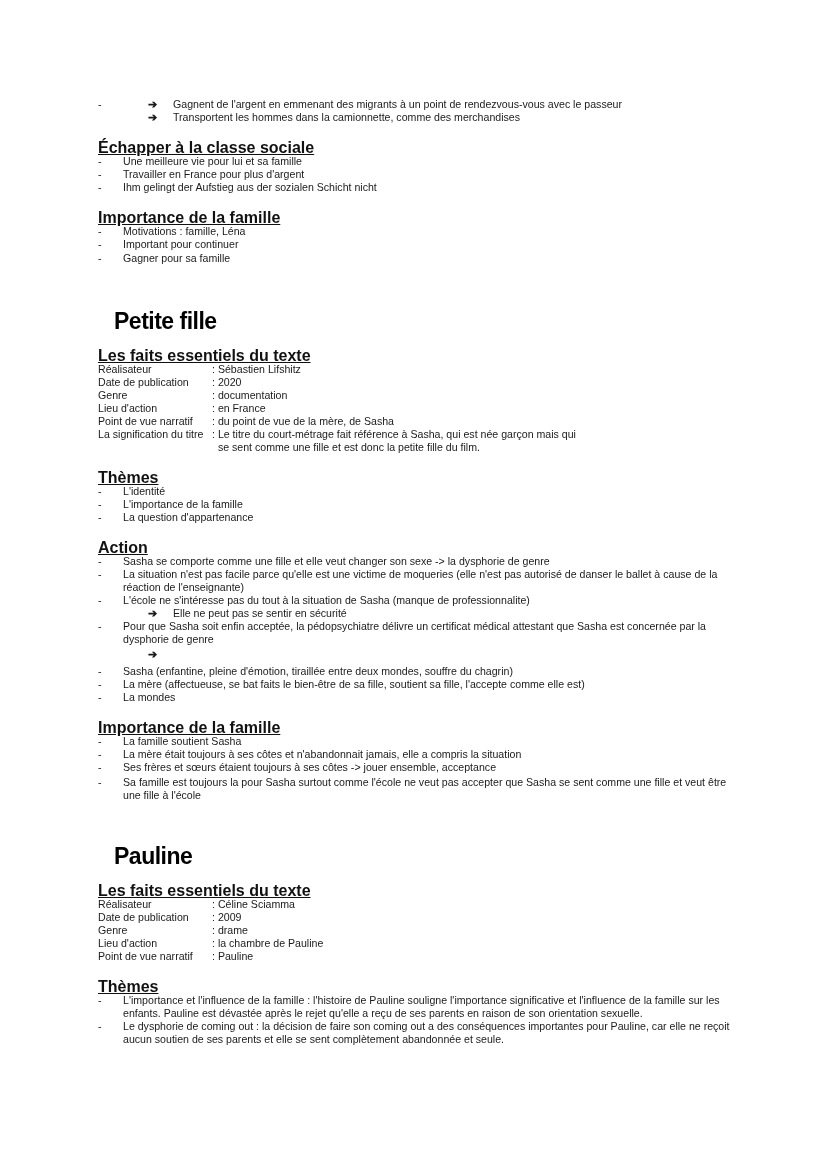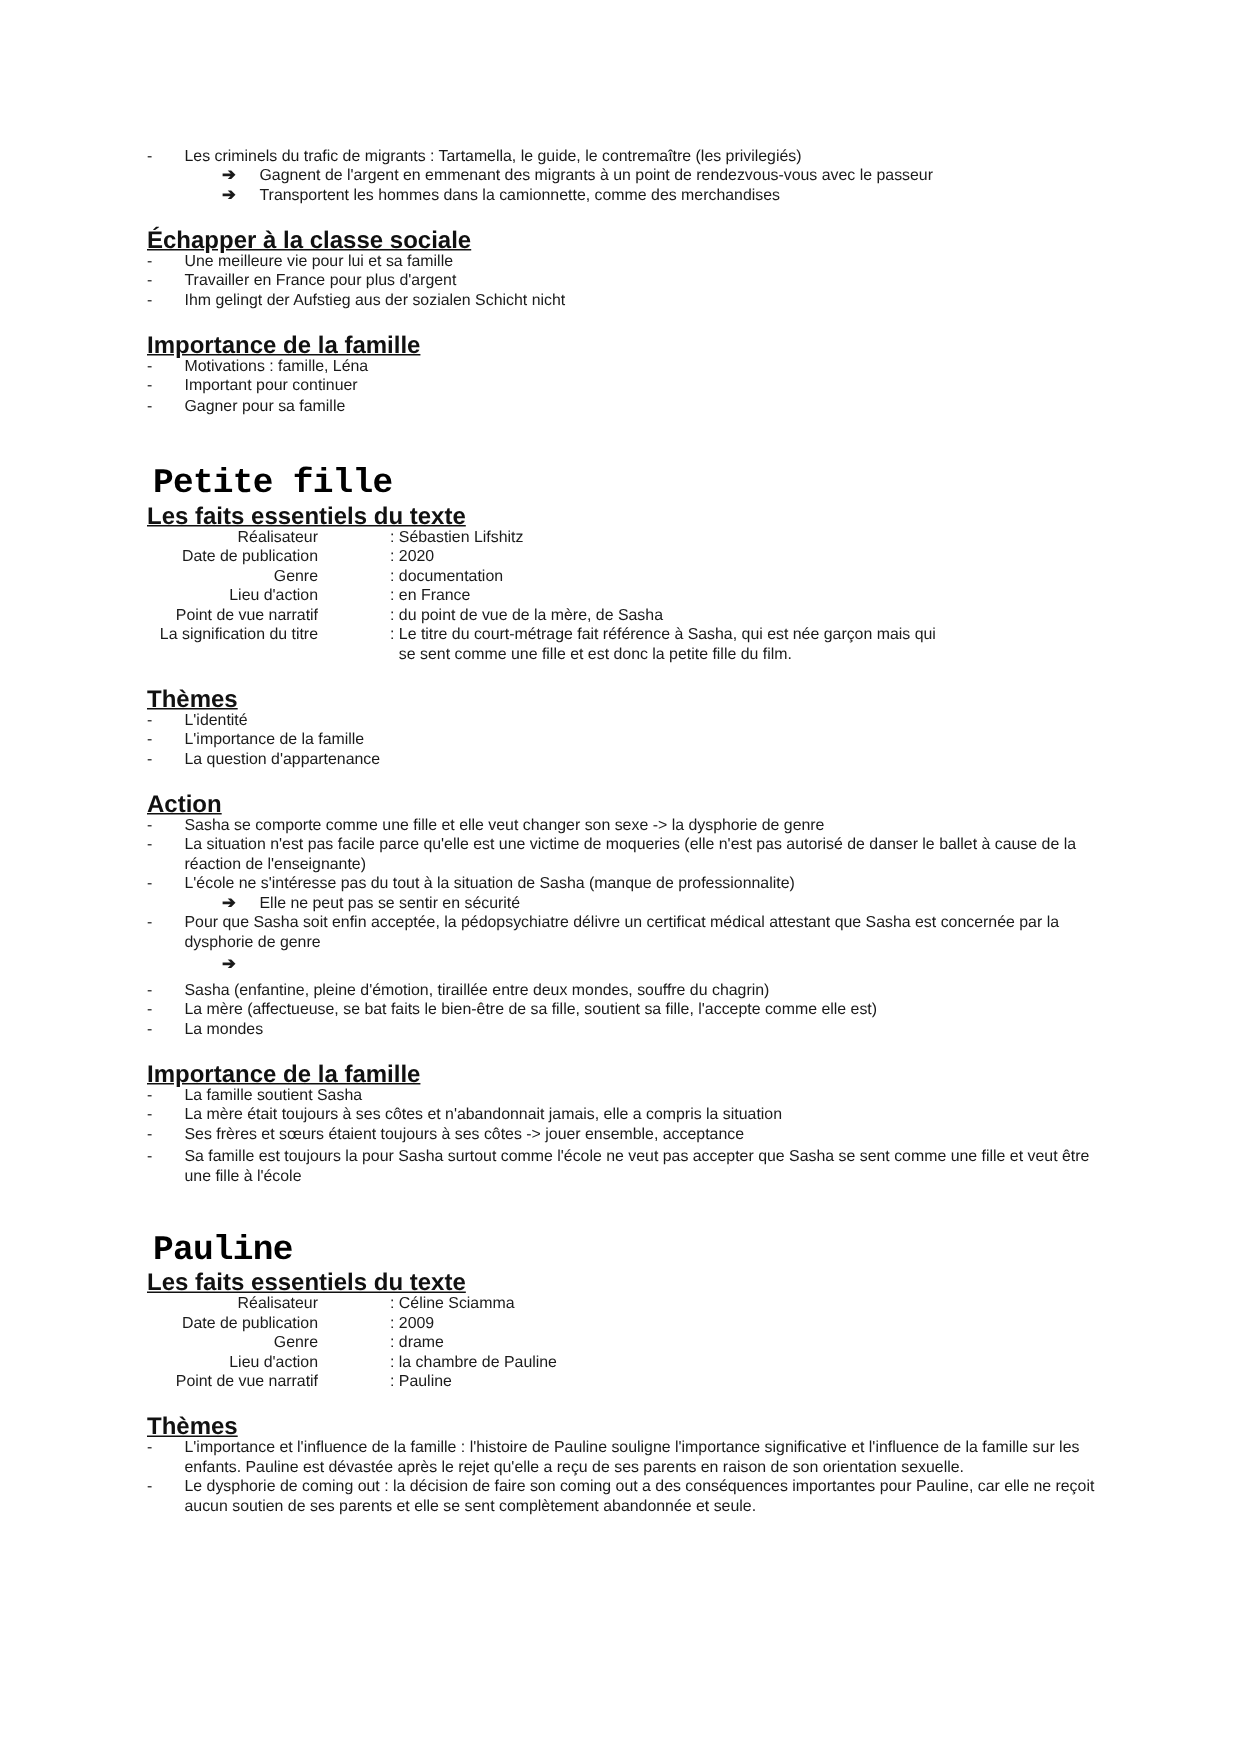--- a/index.html
+++ b/index.html
@@ -46,45 +46,44 @@
     }
     .sec-h {
       font-weight: bold;
       text-decoration: underline;
       font-size: 16px;
       line-height: 14px;
       color: #111;
       margin: 0;
     }
     .title {
-      font-family: Liberation Mono, monospace;
+      font-family: Liberation Sans, sans-serif;
       font-weight: bold;
       font-size: 23px;
       line-height: 24px;
       color: #000;
-      margin: 4px;
+      margin: 16px;
       letter-spacing: -0.5px;
     }
     .facts {
       display: grid;
       grid-template-columns: 114px 1fr;
     }
-    .facts .k { white-space: nowrap; text-align: right; }
-    .facts .v { white-space: pre-wrap; margin-left: 48px; }
+    .facts .k { white-space: nowrap; }
+    .facts .v { white-space: pre-wrap; }
     .tall { line-height: 15px; }
   </style>
 </head>
 <body>
 
 <div class="page">
 
   <div>
     <div class="bullet">
       <span class="dash">-</span>
-      <span>Les criminels du trafic de migrants : Tartamella, le guide, le contremaître (les privilegiés)</span>
     </div>
     <div class="sub">
       <span class="arrow">➔</span>
       <span>Gagnent de l'argent en emmenant des migrants à un point de rendezvous-vous avec le passeur</span>
     </div>
     <div class="sub">
       <span class="arrow">➔</span>
       <span>Transportent les hommes dans la camionnette, comme des merchandises</span>
     </div>
   </div>

